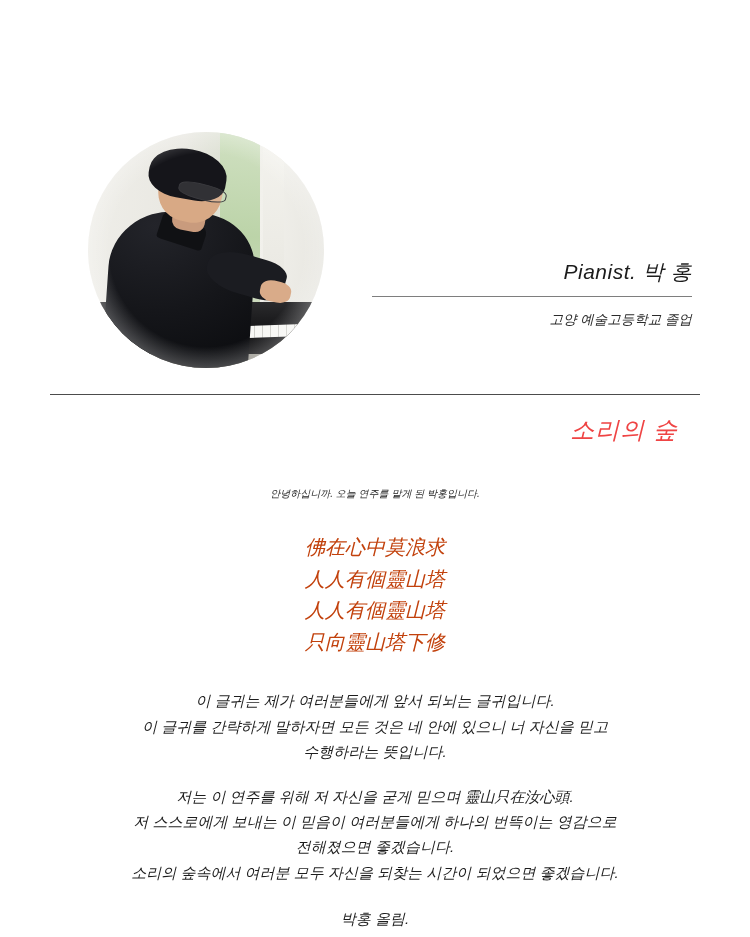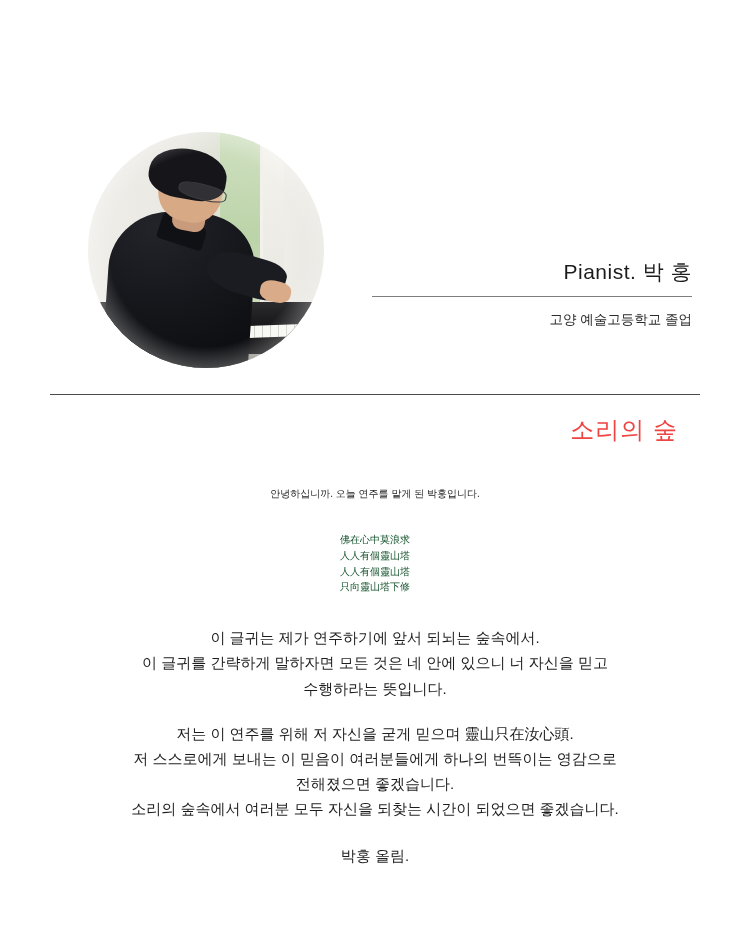--- a/index.html
+++ b/index.html
@@ -15,20 +15,21 @@
     color: #1a1a1a;
     position: relative;
     overflow: hidden;
   }
 
   .page {
     width: 750px;
     height: 665px;
     position: relative;
     box-sizing: border-box;
+    font-style: italic;
   }
 
   
   .top-block {
     position: relative;
     height: 380px;
   }
 
   .portrait-wrap {
     position: absolute;
@@ -228,24 +229,24 @@
     top: 486px;
     text-align: center;
     color: #1d1d1d;
   }
   .greeting {
     font-size: 10px;
     line-height: 1.6;
     margin-bottom: 30px;
   }
   .poem {
-    font-size: 10px;
+    font-size: 20px;
     line-height: 1.58;
     margin-bottom: 30px;
-    color: #14532d;
+    color: #c2410c;
   }
   .poem div { white-space: nowrap; }
   .para {
     font-size: 15px;
     line-height: 1.68;
     margin-bottom: 22px;
   }
   .para.tight { margin-bottom: 20px; }
   .closing {
     font-size: 15px;
@@ -302,21 +303,21 @@
     <div class="greeting">안녕하십니까. 오늘 연주를 맡게 된 박홍입니다.</div>
 
     <div class="poem">
       <div>佛在心中莫浪求</div>
       <div>人人有個靈山塔</div>
       <div>人人有個靈山塔</div>
       <div>只向靈山塔下修</div>
     </div>
 
     <div class="para tight">
-      <div>이 글귀는 제가 연주하기에 앞서 되뇌는 숲속에서.</div>
+      <div>이 글귀는 제가 여러분들에게 앞서 되뇌는 글귀입니다.</div>
       <div>이 글귀를 간략하게 말하자면 모든 것은 네 안에 있으니 너 자신을 믿고</div>
       <div>수행하라는 뜻입니다.</div>
     </div>
 
     <div class="para">
       <div>저는 이 연주를 위해 저 자신을 굳게 믿으며 靈山只在汝心頭.</div>
       <div>저 스스로에게 보내는 이 믿음이 여러분들에게 하나의 번뜩이는 영감으로</div>
       <div>전해졌으면 좋겠습니다.</div>
       <div>소리의 숲속에서 여러분 모두 자신을 되찾는 시간이 되었으면 좋겠습니다.</div>
     </div>

